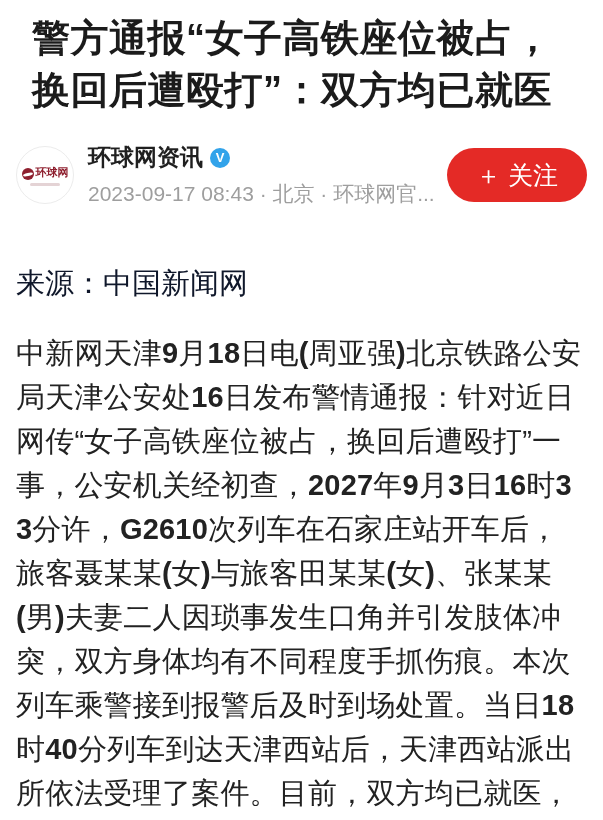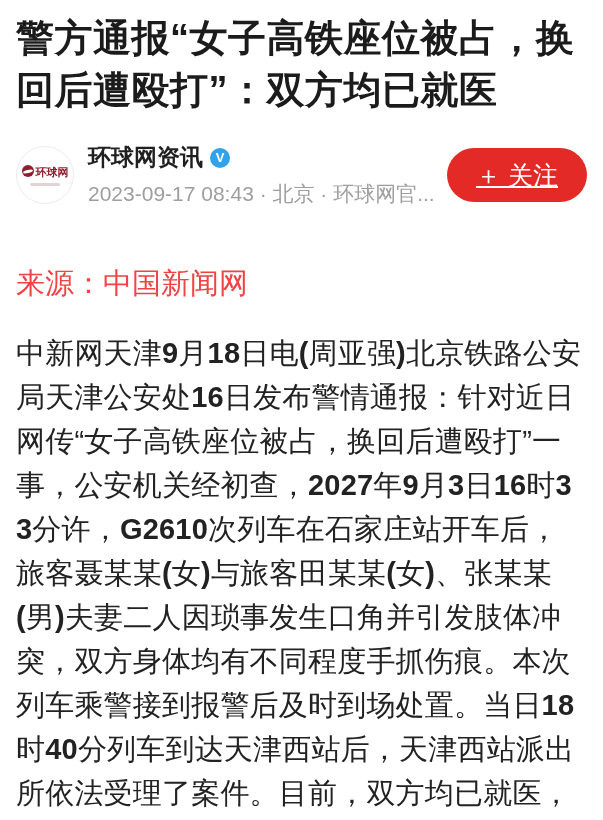--- a/index.html
+++ b/index.html
@@ -8,21 +8,21 @@
     width: 603px; height: 820px;
     overflow: hidden;
     background: #ffffff;
     font-family: "Liberation Sans", sans-serif;
     color: #222;
   }
   .page { padding: 4px 16px 0 16px; }
 
   
   .title {
-    margin: 8px 0 0 0;
+    margin: 8px 0 0 16px;
     font-size: 38px;
     line-height: 1.37;
     font-weight: 700;
     color: #1b1b1b;
     letter-spacing: 0.5px;
   }
 
   
   .author-row {
     display: flex;
@@ -33,21 +33,21 @@
     flex: 0 0 auto;
     width: 58px; height: 58px;
     border-radius: 50%;
     border: 1px solid #ececec;
     background: #fff;
     display: flex;
     flex-direction: column;
     align-items: center;
     justify-content: center;
   }
-  .logo-row { display: flex; align-items: flex-start; gap: 2px; }
+  .logo-row { display: flex; align-items: flex-end; gap: 2px; }
   .logo-globe {
     width: 12px; height: 12px;
     background: #8e1f2e;
     border-radius: 50%;
     position: relative;
     overflow: hidden;
   }
   .logo-globe::after {
     content: "";
     position: absolute;
@@ -103,29 +103,28 @@
     border-radius: 27px;
     background: #e42a26;
     color: #ffffff;
     font-size: 25px;
     font-family: inherit;
     display: flex;
     align-items: center;
     justify-content: center;
     cursor: pointer;
     padding: 0;
-    text-decoration: underline;
   }
 
   
   .source {
     margin-top: 56px;
     font-size: 29px;
     font-weight: 500;
-    color: #ef4444;
+    color: #0f172a;
   }
   .body-text {
     margin: 27px 0 0 0;
     font-size: 29px;
     line-height: 44px;
     font-weight: 500;
     color: #222222;
     letter-spacing: 0.2px;
     word-break: break-all;
   }

